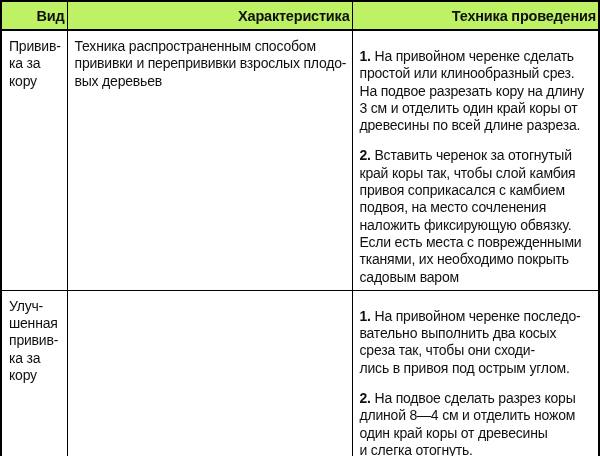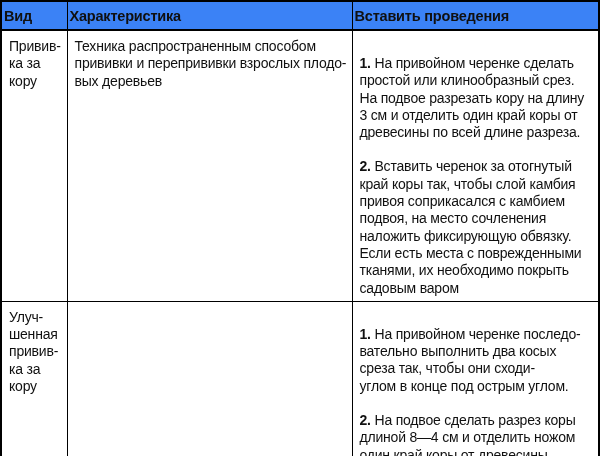--- a/index.html
+++ b/index.html
@@ -18,64 +18,64 @@
     border-collapse: collapse;
     table-layout: fixed;
     width: 598px;
     border: 2px solid #000000;
   }
   col.c-type { width: 66px; }
   col.c-char { width: 285px; }
   col.c-tech { width: 247px; }
 
   .graft-table th {
-    background: #3b82f6;
+    background: #bef264;
     font-weight: bold;
     font-size: 14.5px;
     height: 25px;
-    text-align: left;
+    text-align: right;
     vertical-align: middle;
     border: 1px solid #000000;
     border-bottom: 2px solid #000000;
     padding: 1px 2px;
     letter-spacing: -0.2px;
   }
   .graft-table td {
     border: 1px solid #000000;
     vertical-align: top;
     padding: 7px 4px 4px 7px;
     font-size: 14px;
     line-height: 17.3px;
     letter-spacing: -0.2px;
   }
   tr.row-1 td { height: 243px; }
   tr.row-2 td { height: 168px; }
 
   .prewrap { white-space: pre-line; }
 
   p.step {
-    margin: 17px 0 13px 0;
+    margin: 10px 0 13px 0;
   }
   p.step:last-child { margin-bottom: 0; }
   .step-num { font-weight: bold; }
 </style>
 </head>
 <body>
 
 <table class="graft-table">
   <colgroup>
     <col class="c-type">
     <col class="c-char">
     <col class="c-tech">
   </colgroup>
   <thead>
     <tr>
       <th>Вид</th>
       <th>Характеристика</th>
-      <th>Вставить проведения</th>
+      <th>Техника проведения</th>
     </tr>
   </thead>
   <tbody>
     <tr class="row-1">
       <td class="prewrap">Привив-
 ка за
 кору</td>
       <td class="prewrap">Техника распространенным способом
 прививки и перепрививки взрослых плодо-
 вых деревьев</td>
@@ -99,21 +99,21 @@
       <td class="prewrap">Улуч-
 шенная
 привив-
 ка за
 кору</td>
       <td class="prewrap"></td>
       <td>
         <p class="step"><span class="step-num">1.</span> <span class="prewrap">На привойном черенке последо-
 вательно выполнить два косых
 среза так, чтобы они сходи-
-углом в конце под острым углом.</span></p>
+лись в привоя под острым углом.</span></p>
         <p class="step"><span class="step-num">2.</span> <span class="prewrap">На подвое сделать разрез коры
 длиной 8—4 см и отделить ножом
 один край коры от древесины
 и слегка отогнуть.</span></p>
       </td>
     </tr>
   </tbody>
 </table>
 
 </body></html>

